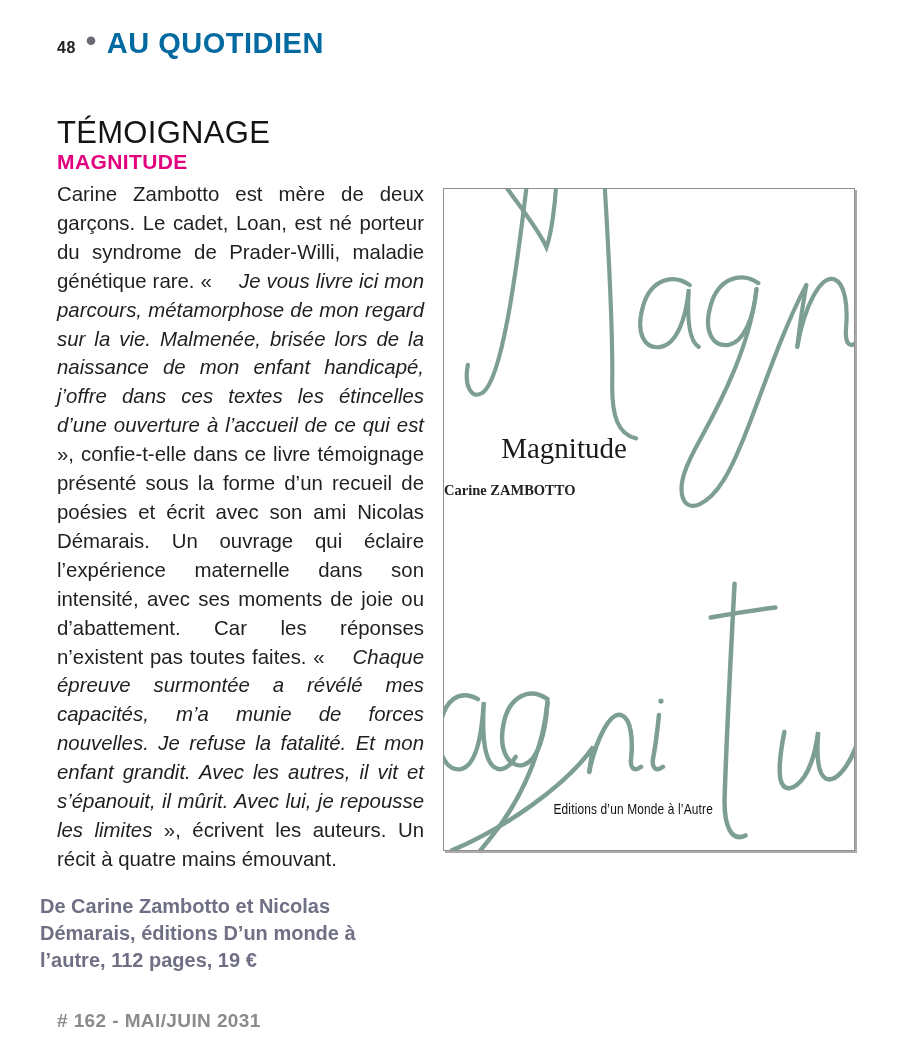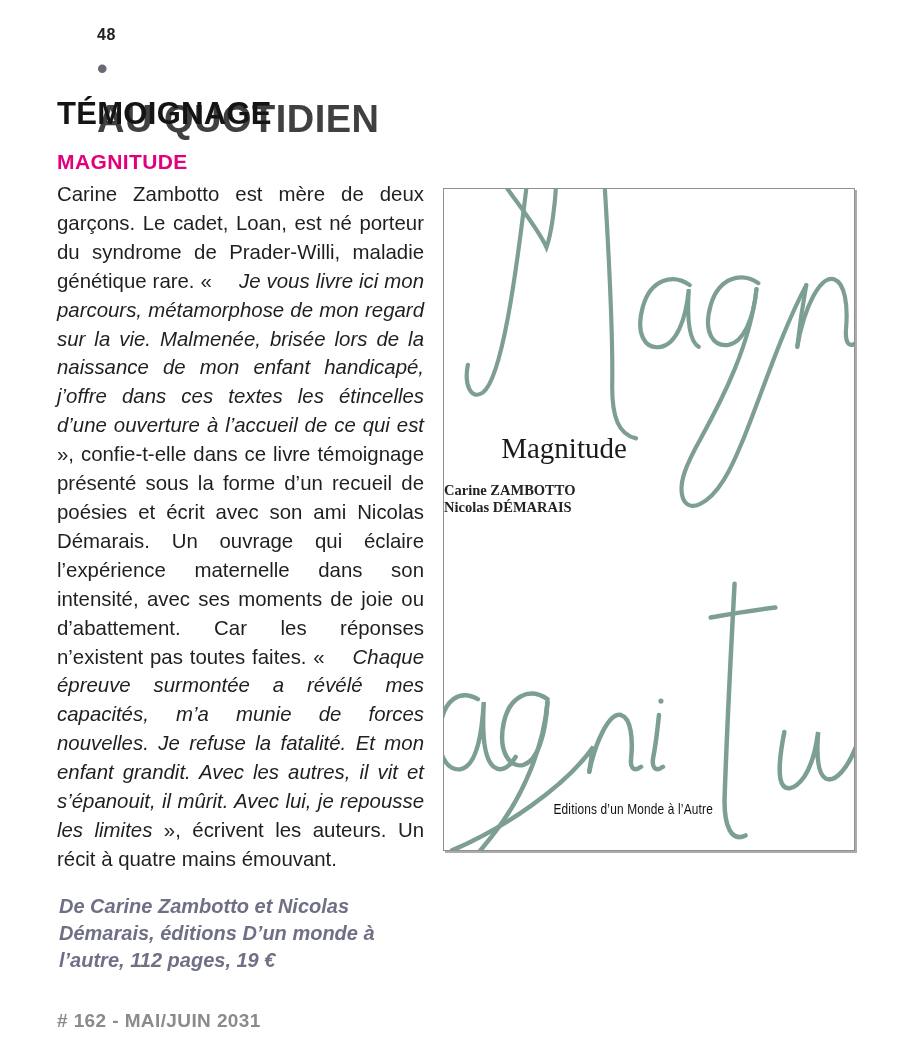--- a/index.html
+++ b/index.html
@@ -6,33 +6,33 @@
   html, body { background: #ffffff; }
   body {
     width: 905px; height: 1063px; position: relative;
     font-family: "Liberation Sans", sans-serif;
     color: #212121; overflow: hidden;
   }
   .abs { position: absolute; }
 
   
   .page-header { left: 57px; top: 26px; display: flex; align-items: baseline; gap: 10px;
-                 font-weight: 800; letter-spacing: .5px; flex-direction: column; }
+                 font-weight: 800; letter-spacing: .5px; }
   .header-dot { font-size: 30px; color: #6a6a76; transform: translateY(-2px); }
-  .section-name { font-size: 38px; color: #404040; margin-left: 40px; }
+  .section-name { font-size: 29px; color: #0369a1; }
 
   
-  .kicker  { left: 57px; top: 96px; font-size: 31px; font-weight: 700; color: #141414; letter-spacing: .3px; }
+  .kicker  { left: 57px; top: 115px; font-size: 31px; font-weight: 400; color: #141414; letter-spacing: .3px; }
   .article-title { left: 57px; top: 150px; font-size: 21px; font-weight: 800; color: #e2007e; letter-spacing: .4px; }
   .body-text { left: 57px; top: 180px; width: 367px;
                font-size: 20.4px; line-height: 28.9px; color: #1f1f1f;
                text-align: justify; }
   .body-text .it { font-style: italic; margin-left: 21px; }
-  .credit { left: 59px; top: 893px; width: 345px;
-            font-size: 20px; line-height: 27px; font-style: italic; font-weight: 600;
+  .credit { left: 40px; top: 893px; width: 345px;
+            font-size: 20px; line-height: 27px; font-weight: 600;
             color: #6f6f85; }
   .page-footer { left: 57px; top: 1010px; font-size: 19px; font-weight: 700; color: #8b8b8b; letter-spacing: .4px; }
 
   
   .book-cover { left: 443px; top: 188px; width: 412px; height: 663px;
                 background: #ffffff; border: 1px solid #8f8f8f;
                 box-shadow: 2px 2px 0 #ababab; overflow: hidden; }
   .cover-script { position: absolute; left: 0; top: 0; width: 100%; height: 100%; }
   .cover-title-block { position: absolute; left: 0; top: 243px; width: 240px; text-align: center; }
   .cover-title { font-family: "Liberation Serif", serif; font-size: 29px; color: #1b1b1b; }
@@ -89,19 +89,18 @@
       <path d="M 342,545 C 338,565 336,580 338,592 C 341,606 352,604 362,590 C 370,578 374,560 376,545 C 374,570 376,588 384,592 C 394,596 406,580 414,560"></path>
     </g>
   </svg>
 
   <div class="cover-title-block">
     <span class="cover-title">Magnitude</span>
   </div>
 
   <div class="cover-authors">
     <div>Carine ZAMBOTTO</div>
-    <div>Nicolas DÉMARAIS</div>
   </div>
 
   <div class="cover-publisher">
     <span>Editions d’un Monde à l’Autre</span>
   </div>
 </div>
 
 </body></html>

